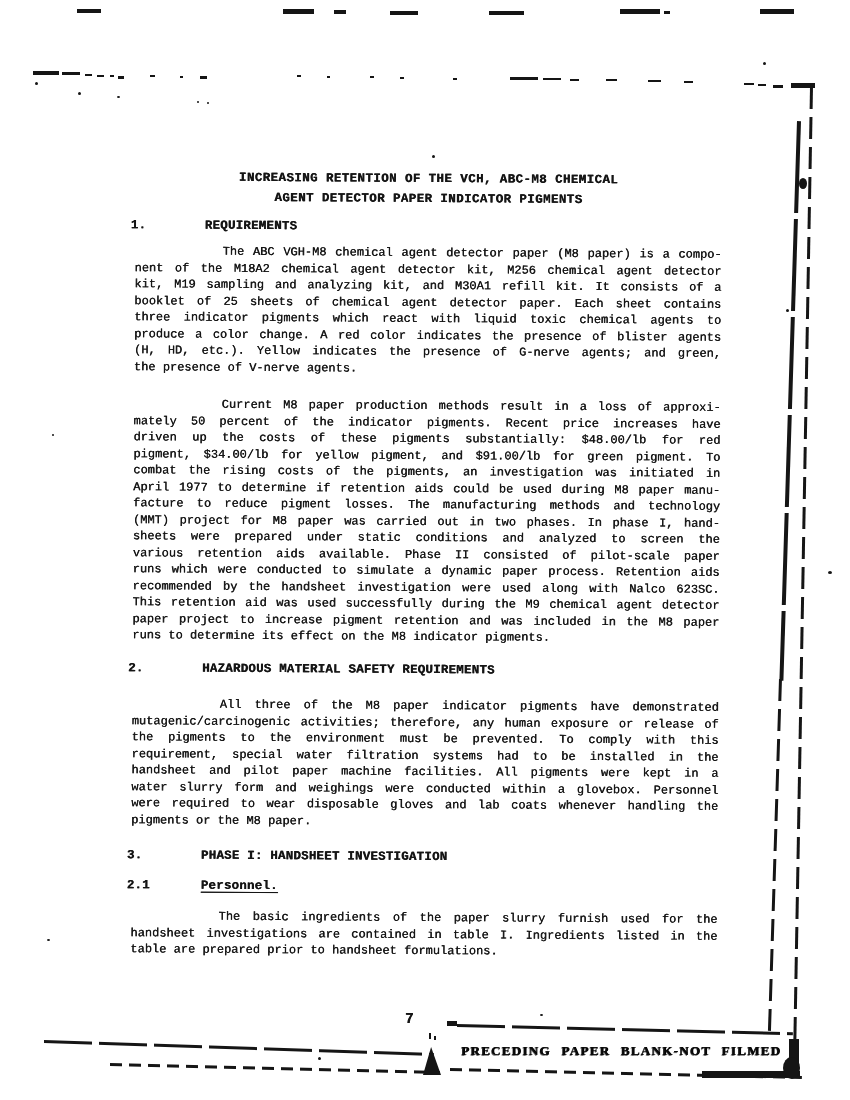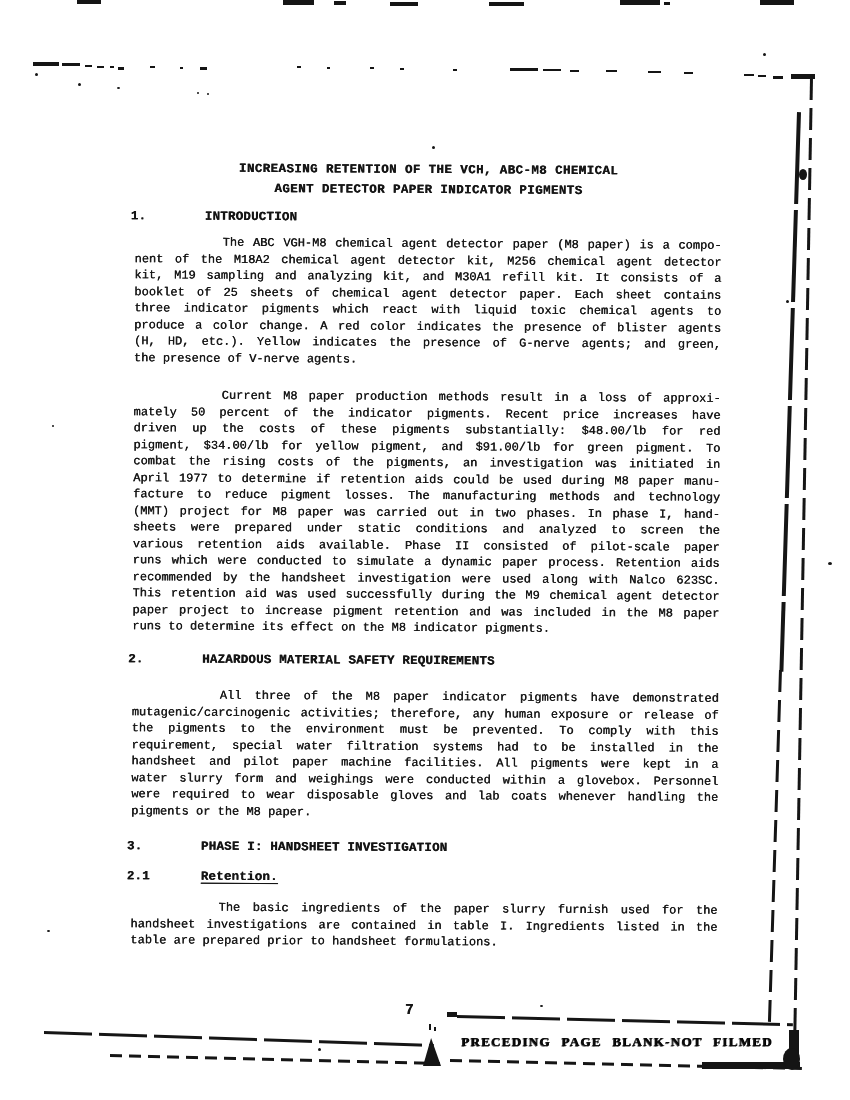--- a/index.html
+++ b/index.html
@@ -1,19 +1,19 @@
 <!DOCTYPE html>
 <html style="--ink: #151515; --paper: #ffffff;"><head>
 <meta charset="utf-8">
 <style>
   :root { --ink:#151515; --paper:#ffffff; }
   html,body{margin:0;padding:0;}
   body{width:850px;height:1100px;background:var(--paper);position:relative;overflow:hidden;
        font-family:"Liberation Mono",monospace;color:var(--ink);}
-  .page{position:absolute;inset:0;background:var(--paper);}
+  .page{position:absolute;inset:0;background:var(--paper);margin-top:9px;}
 
   
   .text-layer{position:absolute;left:135px;top:0;width:587px;height:1100px;
               transform:rotate(0.35deg);transform-origin:290px 170px;}
   .title{position:absolute;left:0;right:0;top:160px;text-align:center;
          font-weight:700;font-size:12.5px;line-height:20px;letter-spacing:.4px;
          text-shadow:.4px 0 0 currentColor;}
   .sec{position:absolute;left:-4px;display:flex;font-weight:700;font-size:12.5px;
        letter-spacing:.2px;text-shadow:.4px 0 0 currentColor;}
   .sec .num{width:74px;flex:none;}
@@ -53,21 +53,21 @@
 
   <div class="text-layer">
 
     <div class="title">
       <div>INCREASING RETENTION OF THE VCH, ABC-M8 CHEMICAL</div>
       <div>AGENT DETECTOR PAPER INDICATOR PIGMENTS</div>
     </div>
 
     <div class="sec" id="sec-1">
       <span class="num">1.</span>
-      <span class="hd">INTRODUCTION</span>
+      <span class="hd">REQUIREMENTS</span>
     </div>
 
     <div class="para" id="para-1">
         <div class="ln firstline">The ABC VGH-M8 chemical agent detector paper (M8 paper) is a compo-</div>
         <div class="ln">nent of the M18A2 chemical agent detector kit, M256 chemical agent detector</div>
         <div class="ln">kit, M19 sampling and analyzing kit, and M30A1 refill kit.  It consists of a</div>
         <div class="ln">booklet of 25 sheets of chemical agent detector paper.  Each sheet contains</div>
         <div class="ln">three indicator pigments which react with liquid toxic chemical agents to</div>
         <div class="ln">produce a color change.  A red color indicates the presence of blister agents</div>
         <div class="ln">(H, HD, etc.).  Yellow indicates the presence of G-nerve agents; and green,</div>
@@ -108,34 +108,34 @@
         <div class="ln lastline">pigments or the M8 paper.</div>
       </div>
 
     <div class="sec" id="sec-3">
       <span class="num">3.</span>
       <span class="hd">PHASE I:  HANDSHEET INVESTIGATION</span>
     </div>
 
     <div class="sec" id="sec-31">
       <span class="num">2.1</span>
-      <span class="hd u">Retention.</span>
+      <span class="hd u">Personnel.</span>
     </div>
 
     <div class="para" id="para-4">
         <div class="ln firstline">The basic ingredients of the paper slurry furnish used for the</div>
         <div class="ln">handsheet investigations are contained in table I.  Ingredients listed in the</div>
         <div class="ln lastline">table are prepared prior to handsheet formulations.</div>
       </div>
 
   </div>
 
   <div class="pagenum">7</div>
 
-  <div class="stamp">PRECEDING PAGE BLANK-NOT FILMED</div>
+  <div class="stamp">PRECEDING PAPER BLANK-NOT FILMED</div>
 
   <div id="artifacts">
       <div class="a a-s" style="left: 77px; top: 0px; width: 24px; height: 4px;"></div>
       <div class="a a-s" style="left: 283px; top: 0px; width: 31px; height: 5px;"></div>
       <div class="a a-s" style="left: 334px; top: 1px; width: 12px; height: 4px;"></div>
       <div class="a a-s" style="left: 390px; top: 2px; width: 28px; height: 4px;"></div>
       <div class="a a-s" style="left: 489px; top: 2px; width: 35px; height: 4px;"></div>
       <div class="a a-s" style="left: 620px; top: 0px; width: 40px; height: 5px;"></div>
       <div class="a a-s" style="left: 664px; top: 2px; width: 6px; height: 3px;"></div>
       <div class="a a-s" style="left: 760px; top: 0px; width: 34px; height: 5px;"></div>

